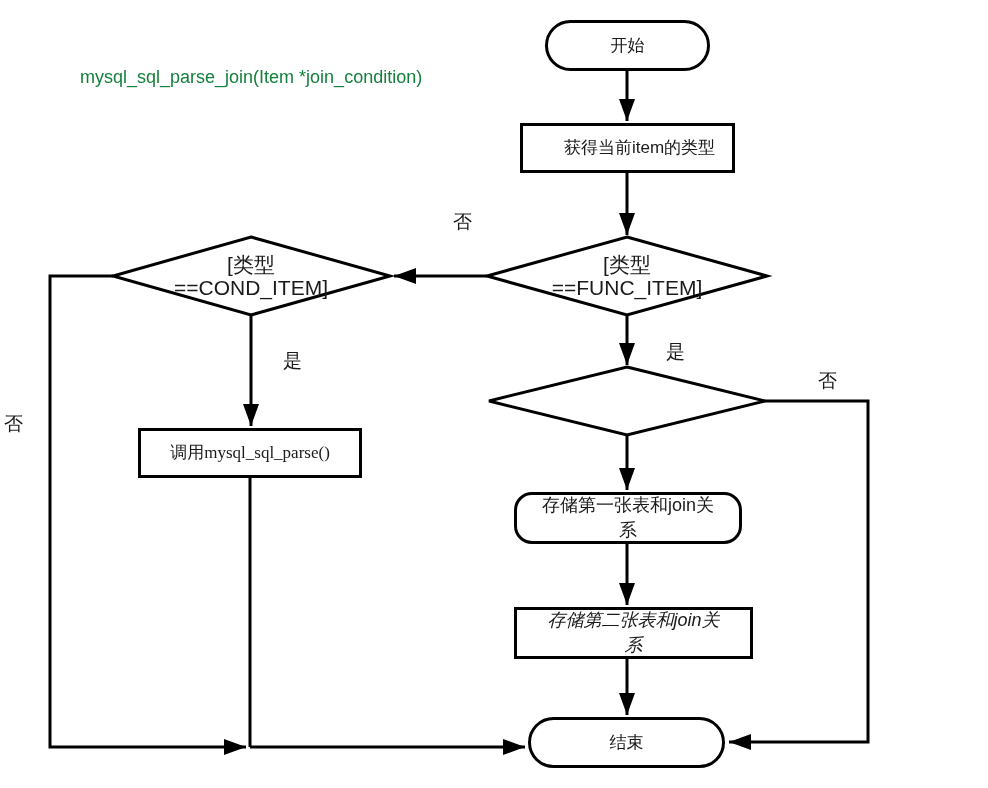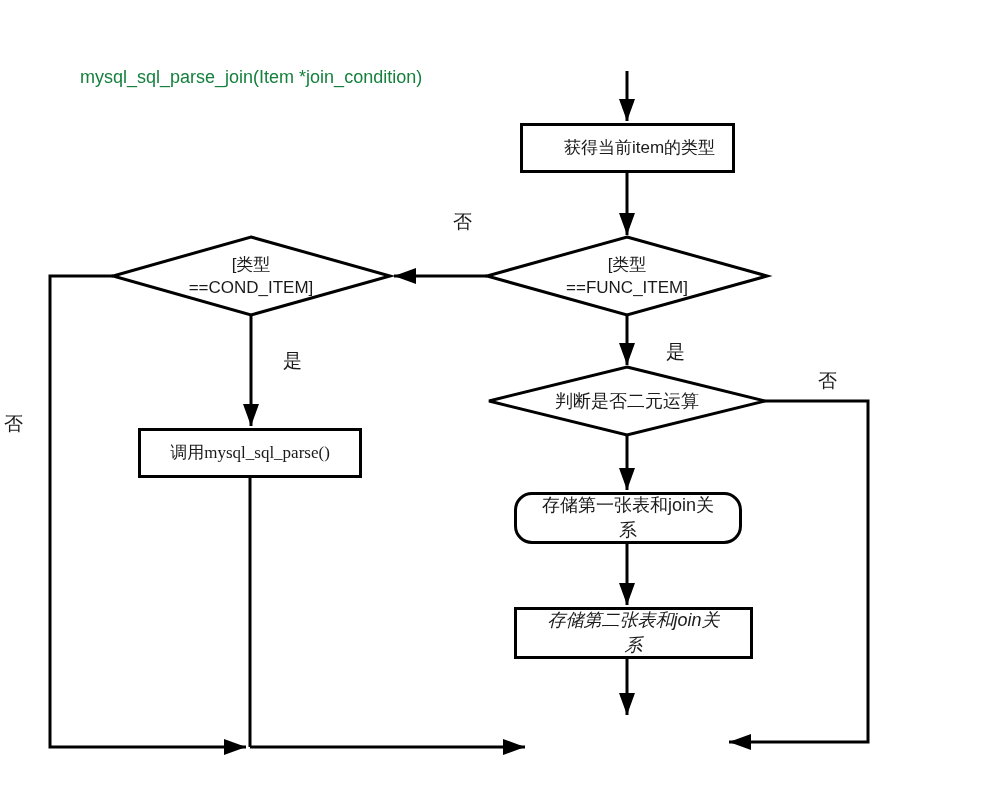--- a/index.html
+++ b/index.html
@@ -36,21 +36,21 @@
     line-height: 24px;
     white-space: pre-line;
   }
   .pill {
     border-radius: 26px;
   }
   .diamond-label {
     position: absolute;
     z-index: 2;
     text-align: center;
-    font-size: 17px;
+    font-size: 21px;
     line-height: 23px;
     white-space: pre-line;
   }
   .edge-label {
     position: absolute;
     z-index: 2;
     font-size: 19px;
     line-height: 22px;
   }
   .fn-title {
@@ -91,45 +91,50 @@
     <path d="M250,747 L525,747" stroke="#000" stroke-width="3" fill="none" marker-end="url(#ah)"></path>
     <path d="M765,401 L868,401 L868,742 L729,742" stroke="#000" stroke-width="3" fill="none" stroke-linejoin="miter" marker-end="url(#ah)"></path>
 
     <polygon points="627,237 767,276 627,315 487,276" fill="#ffffff" stroke="#000000" stroke-width="3"></polygon>
     <polygon points="251,237 390,276 251,315 113,276" fill="#ffffff" stroke="#000000" stroke-width="3"></polygon>
     <polygon points="627,367 765,401 627,435 489,401" fill="#ffffff" stroke="#000000" stroke-width="3"></polygon>
   </svg>
 
   <div class="fn-title">mysql_sql_parse_join(Item *join_condition)</div>
 
+  <div class="node pill" style="left:545px; top:20px; width:165px; height:51px;">
+    <span>开始</span>
+  </div>
 
   <div class="node" style="left:520px; top:123px; width:215px; height:50px;padding-left:24px;">
     <span>获得当前item的类型</span>
   </div>
 
   <div class="diamond-label" style="left:527px; top:253px; width:200px;">[类型
 ==FUNC_ITEM]</div>
   <div class="diamond-label" style="left:151px; top:253px; width:200px;">[类型
 ==COND_ITEM]</div>
-  <div class="diamond-label" style="left:527px; top:390px; width:200px; font-size:18px;">判断是否二元运算</div>
 
   <div class="node" style="left:138px; top:428px; width:224px; height:50px;font-family:Liberation Serif, serif;">
     <span>调用mysql_sql_parse()</span>
   </div>
 
   <div class="node store-node" style="left:514px; top:492px; width:228px; height:52px;border-radius:18px;">
     <span>存储第一张表和join关
 系</span>
   </div>
 
   <div class="node store-node" style="left:514px; top:607px; width:239px; height:52px;font-style:italic;">
     <span>存储第二张表和join关
 系</span>
   </div>
 
+  <div class="node pill" style="left:528px; top:717px; width:197px; height:51px;">
+    <span>结束</span>
+  </div>
 
   <span class="edge-label" style="left:453px; top:211px;">否</span>
   <span class="edge-label" style="left:666px; top:341px;">是</span>
   <span class="edge-label" style="left:283px; top:350px;">是</span>
   <span class="edge-label" style="left:4px; top:413px;">否</span>
   <span class="edge-label" style="left:818px; top:370px;">否</span>
 
 </div>
 
 </body></html>

